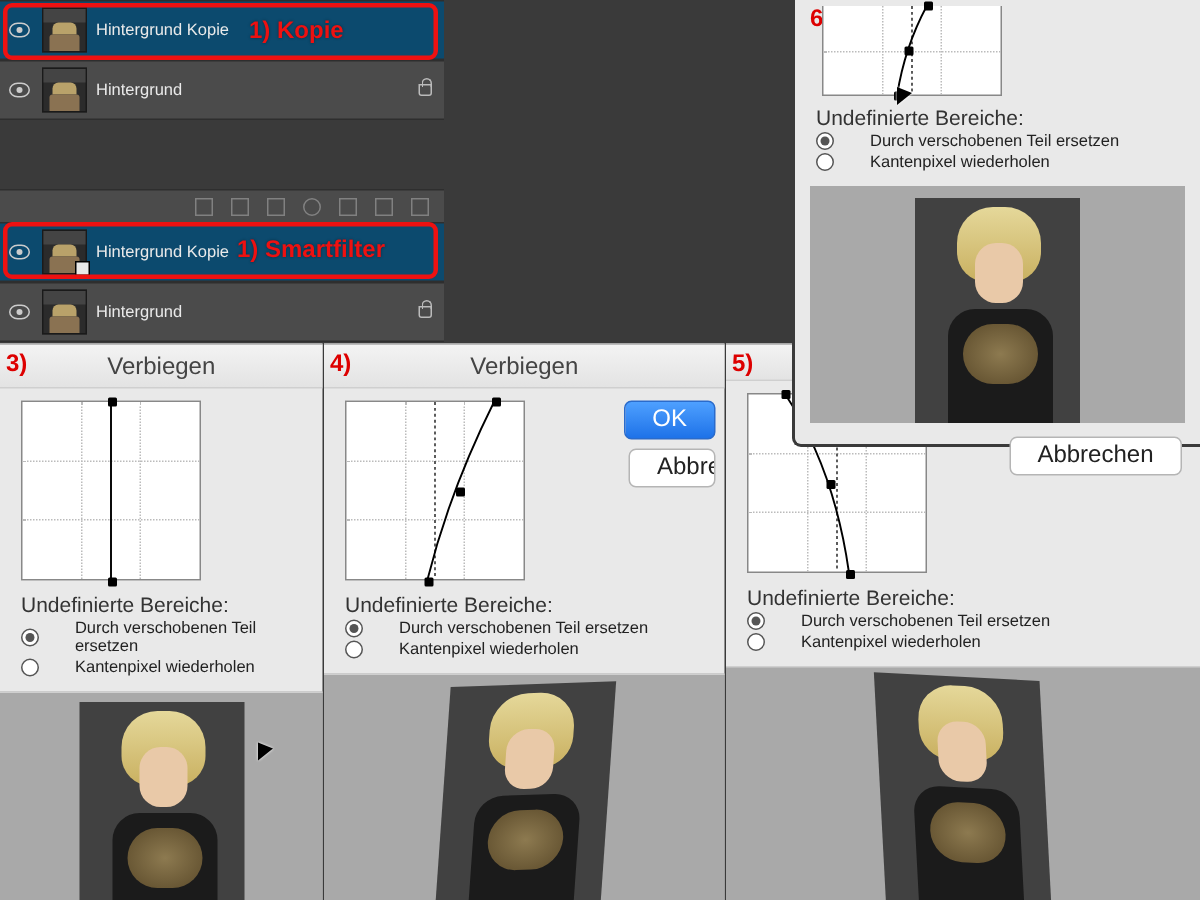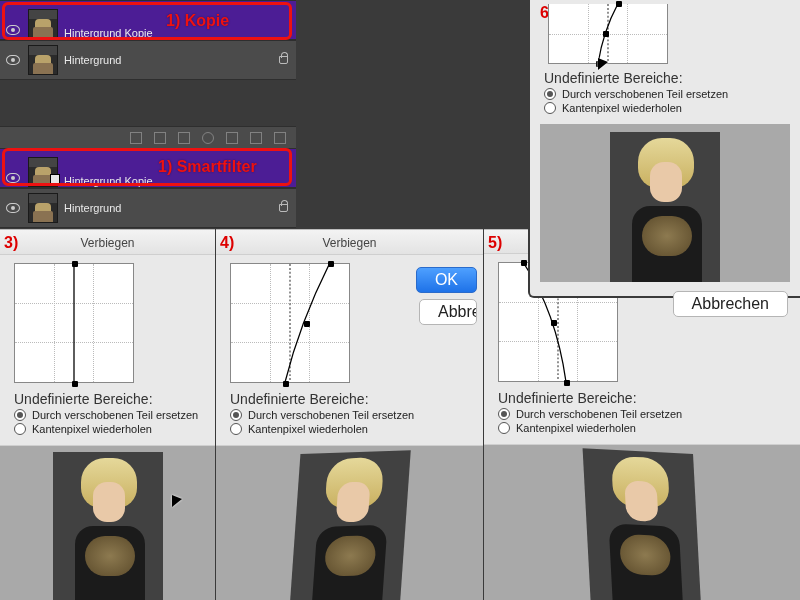--- a/index.html
+++ b/index.html
@@ -22,21 +22,21 @@
   .layer-row {
     display: flex; align-items: center;
     height: 40px;
     background: #4b4b4b;
     border-top: 1px solid #2e2e2e;
     border-bottom: 1px solid #2e2e2e;
     padding: 0 4px;
     gap: 6px;
     position: relative;
   }
-  .layer-row.selected { background: #4c1d95; align-items: flex-end; }
+  .layer-row.selected { background: #0c4a6e; }
   .vis-box {
     width: 18px; height: 18px; display:flex; align-items:center; justify-content:center;
   }
   .eye-icon { width: 14px; height: 10px; border: 1px solid #ccc; border-radius: 50%/60%; position: relative; }
   .eye-icon::after { content:""; position:absolute; left:4px; top:2px; width:4px; height:4px; background:#ccc; border-radius:50%; }
   .thumb {
     width: 30px; height: 30px; border: 1px solid #1a1a1a; background:#2b2b2b;
     display:flex; flex-direction:column;
   }
   .thumb .sky { flex:1; background:#444; }
@@ -76,42 +76,42 @@
   .layers-panel.second { top:148px; }
 
   
   .dialog {
     position:absolute;
     background:#e9e9e9;
     color:#222;
     border-top:1px solid #bcbcbc;
   }
   .dialog .title {
-    text-align:center; font-size:12px; color:#444; padding:6px 0 4px;
+    text-align:center; font-size:16px; color:#444; padding:6px 0 4px;
     background:linear-gradient(#f3f3f3,#e3e3e3);
     border-bottom:1px solid #cfcfcf;
   }
   .step-num {
     position:absolute; left:4px; top:4px;
     font-size:16px; color:#d00; font-weight:600;
   }
   .grid-box {
     width:120px; height:120px; margin:8px 0 8px 14px;
     background:#fff; border:1px solid #888;
     position:relative;
   }
   .gline { position:absolute; background:transparent; }
   .gline.h { left:0; right:0; border-top:1px dotted #bbb; }
   .gline.v { top:0; bottom:0; border-left:1px dotted #bbb; }
   .curve { position:absolute; left:0; top:0; width:100%; height:100%; }
   .curve path { stroke:#000; stroke-width:1.3; fill:none; }
   .curve.dash path { stroke-dasharray:2 2; stroke:#555; }
   .dot { width:6px; height:6px; background:#000; position:absolute; border-radius:1px; transform:translate(-3px,-3px); }
   .undef-label { font-size:14px; color:#333; margin:6px 0 2px 14px; }
-  .radio-row { display:flex; align-items:center; gap:6px; font-size:11px; color:#222; margin:2px 0 2px 14px; }
+  .radio-row { display:flex; align-items:center; gap:24px; font-size:11px; color:#222; margin:2px 0 2px 14px; }
   .radio {
     width:12px; height:12px; border:1px solid #555; border-radius:50%; background:#fff;
     display:flex; align-items:center; justify-content:center;
   }
   .radio.sel::after { content:""; width:6px; height:6px; background:#555; border-radius:50%; }
   .preview {
     margin:10px 0 0 0; height:160px; background:#a9a9a9;
     display:flex; align-items:flex-start; justify-content:center; overflow:hidden;
     border-top:1px solid #cfcfcf;
   }

